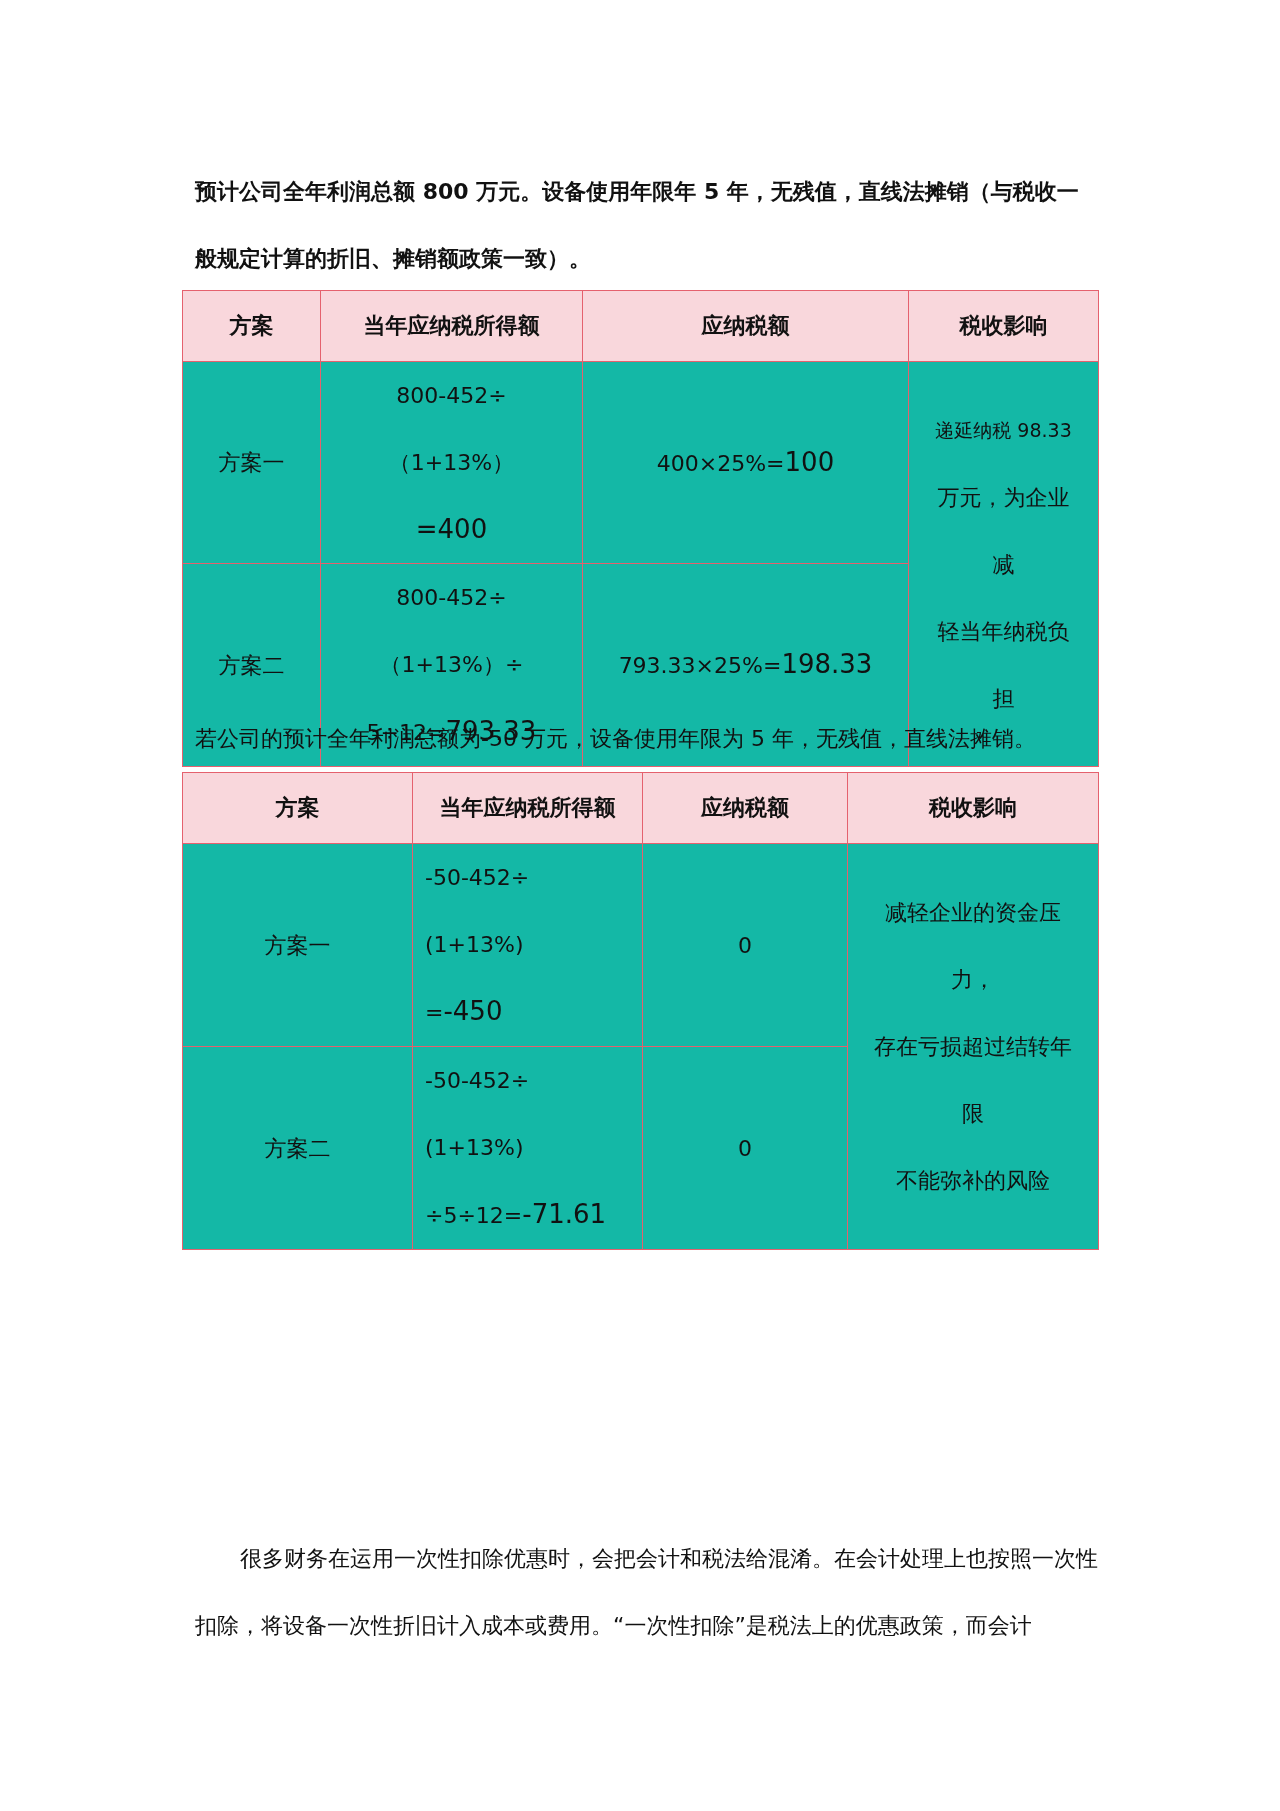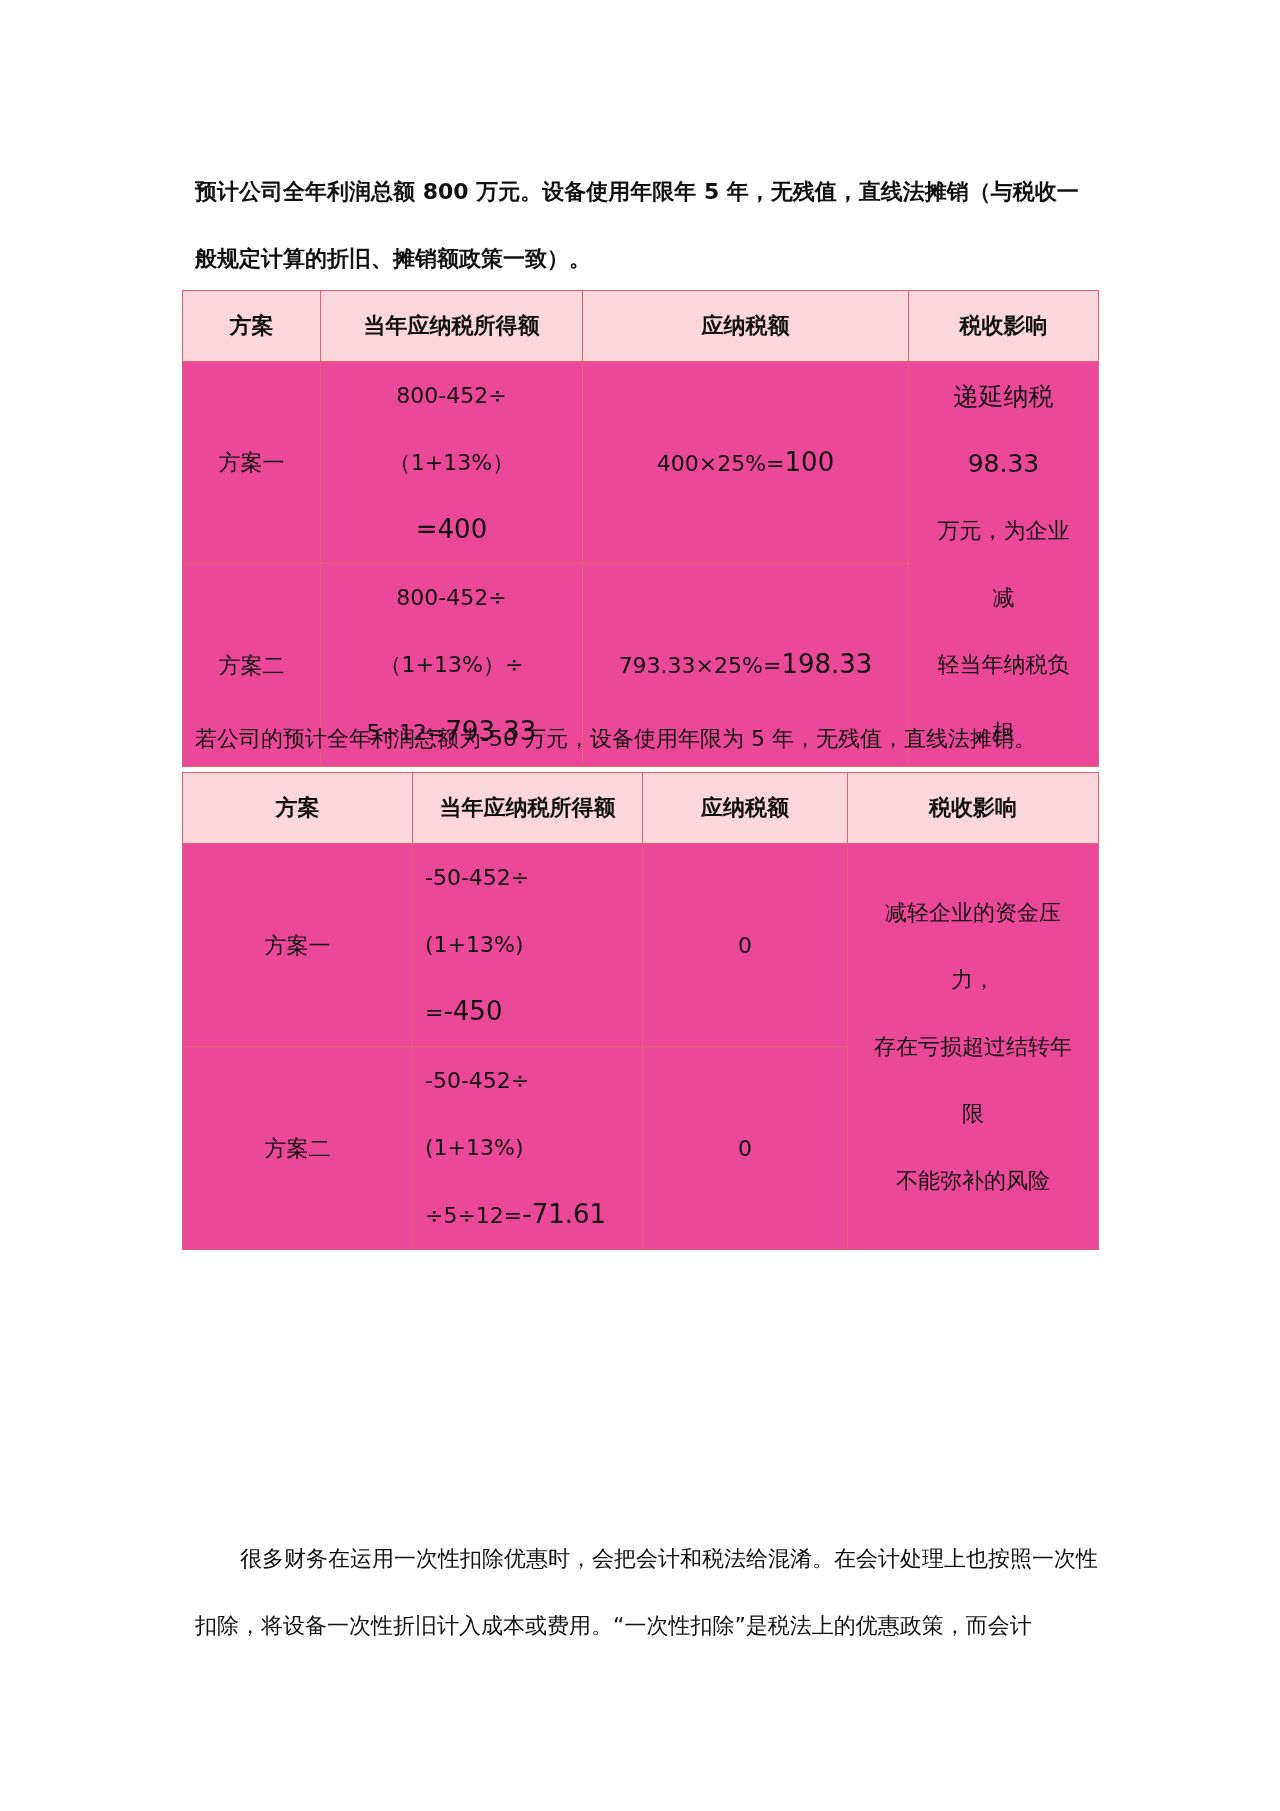--- a/index.html
+++ b/index.html
@@ -5,21 +5,21 @@
   html, body { margin:0; padding:0; background:#ffffff; }
   body { width:1280px; height:1811px; position:relative; overflow:hidden;
          font-family:"DejaVu Sans","Liberation Sans",sans-serif; color:#111; }
   .page { position:absolute; left:0; top:0; width:1280px; height:1811px; }
   .para { position:absolute; left:195px; width:905px; font-size:22px; line-height:67px; margin:0; }
   .para.indent { text-indent:45px; }
   .para.bold { font-weight:bold; }
   table.tax { position:absolute; left:182px; width:916px; border-collapse:collapse; table-layout:fixed; }
   table.tax th, table.tax td { border:1.5px solid #e5616e; text-align:center; vertical-align:middle; font-size:22px; padding:0 20px; }
   table.tax th { background:#f9d7dc; font-weight:bold; height:70px; }
-  table.tax td { background:#ec4899; height:135px; line-height:67px; }
+  table.tax td { background:#14b8a6; height:135px; line-height:67px; }
   table.tax td.left { text-align:left; padding-left:12px; }
   .big { font-size:26px; }
   .wm-circle { position:absolute; left:285px; top:960px; width:275px; height:275px; border-radius:50%; background:#d7f3fc; }
   .wm-square { position:absolute; left:365px; top:1070px; width:115px; height:75px; background:#fff; border-radius:0 0 14px 14px; }
   .wm-text { position:absolute; left:600px; top:560px; font-size:170px; font-weight:bold; color:#d9d9d9; transform:rotate(-35deg); transform-origin:left top; letter-spacing:-10px; opacity:0.9; }
   .wm-sub { position:absolute; left:820px; top:670px; font-size:50px; color:#d0d0d0; transform:rotate(-50deg); letter-spacing:4px; }
   .content { position:absolute; left:0; top:0; width:1280px; height:1811px; }
 </style>
 </head>
 <body>
@@ -51,21 +51,21 @@
       <tr>
         <td>方案一</td>
         <td>
           <div>800-452÷（1+13%）</div>
           <div class="big">=400</div>
         </td>
         <td>
           <span>400×25%=</span><span class="big">100</span>
         </td>
         <td rowspan="2">
-          <div class="big" style="font-size:25px">递延纳税 98.33</div>
+          <div class="big" style="font-size:19px">递延纳税 98.33</div>
           <div>万元，为企业减</div>
           <div>轻当年纳税负担</div>
         </td>
       </tr>
       <tr>
         <td>方案二</td>
         <td>
           <div>800-452÷（1+13%）÷</div>
           <div><span>5÷12=</span><span class="big">793.33</span></div>
         </td>

